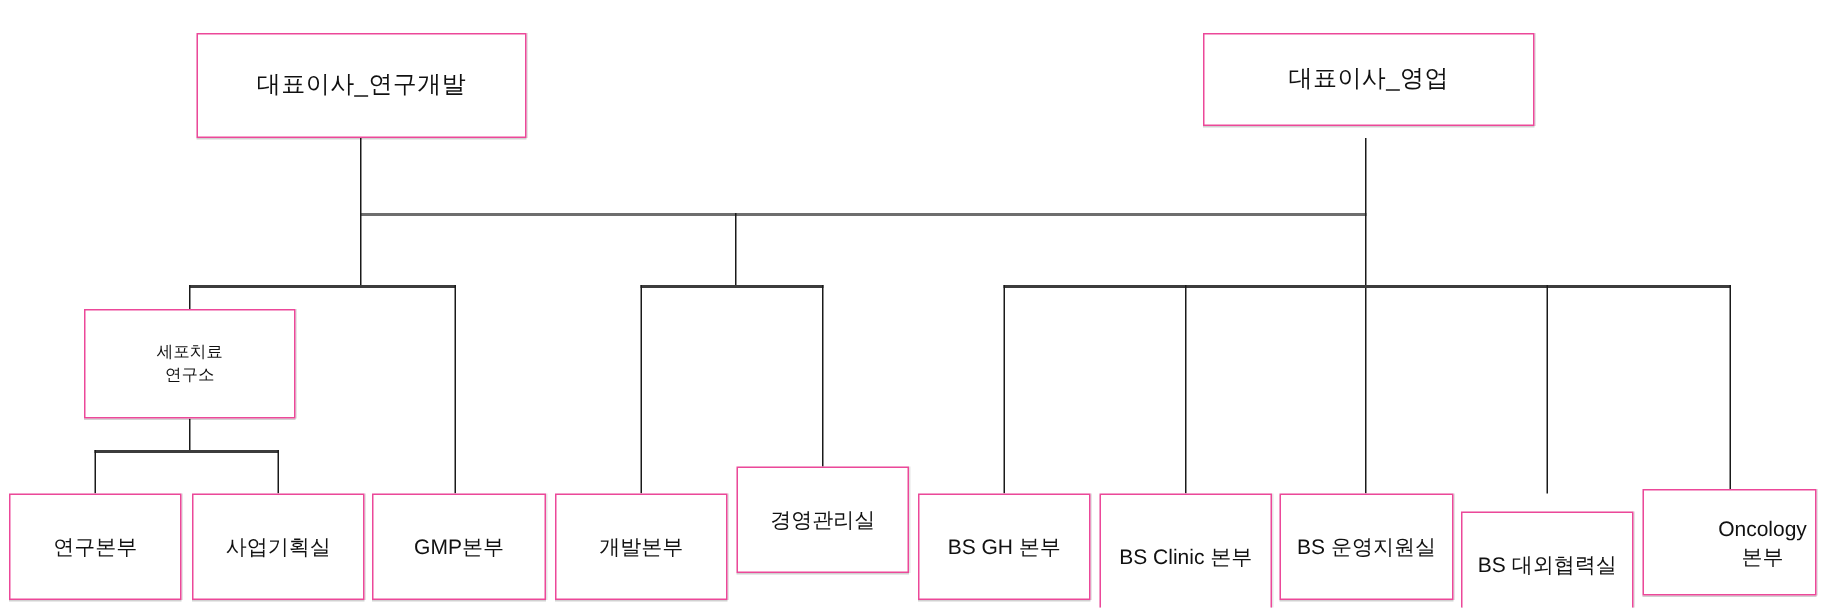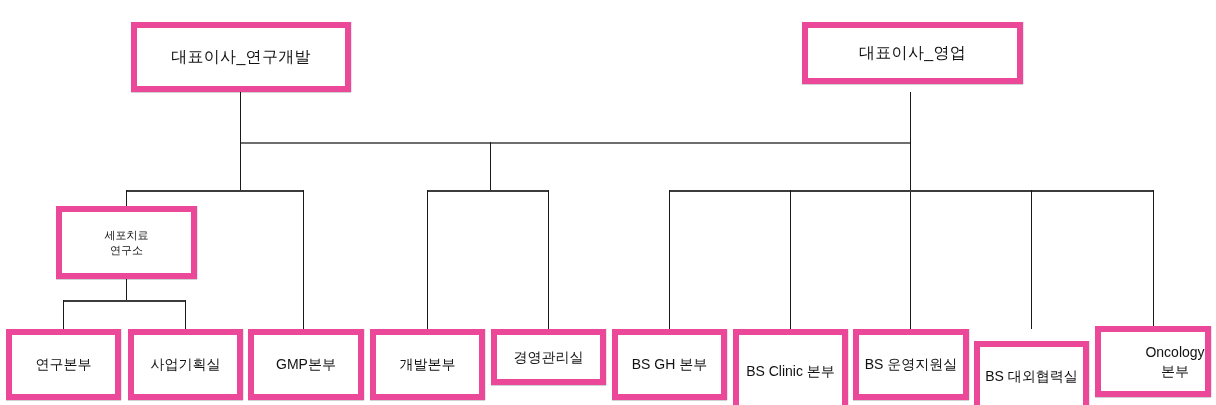--- a/index.html
+++ b/index.html
@@ -11,21 +11,21 @@
     position: relative;
     width: 1216px;
     height: 405px;
     background: #ffffff;
     overflow: hidden;
   }
   .node {
     position: absolute;
     box-sizing: border-box;
     background: #ffffff;
-    border: 6px solid #ec4899;
+    border: 1px solid #ec4899;
     box-shadow: 0 1px 0 rgba(0,0,0,0.18), 1px 0 0 rgba(0,0,0,0.10);
     display: flex;
     align-items: center;
     justify-content: center;
     text-align: center;
     color: #111111;
     white-space: pre-line;
     line-height: 1.35;
     z-index: 2;
   }
@@ -41,21 +41,21 @@
   .v-line { width: 1px; background: #1a1a1a; }
 
   
   #n-ceo-rnd      { left: 131px;  top: 22px;  width: 220px; height: 70px; }
   #n-ceo-sales    { left: 802px;  top: 22px;  width: 221px; height: 62px; }
   #n-cell-therapy { left: 56px;   top: 206px; width: 141px; height: 73px; }
   #n-research-hq  { left: 6px;    top: 329px; width: 115px; height: 71px; }
   #n-develop-hq   { left: 128px;  top: 329px; width: 115px; height: 71px; }
   #n-gmp-hq       { left: 248px;  top: 329px; width: 116px; height: 71px; }
   #n-biz-planning { left: 370px;  top: 329px; width: 115px; height: 71px; }
-  #n-mgmt-admin   { left: 491px;  top: 329px; width: 115px; height: 56px; }
+  #n-mgmt-admin   { left: 491px;  top: 311px; width: 115px; height: 71px; }
   #n-bs-gh        { left: 612px;  top: 329px; width: 115px; height: 71px; }
   #n-bs-clinic    { left: 733px;  top: 329px; width: 115px; height: 84px; }
   #n-bs-ops       { left: 853px;  top: 329px; width: 116px; height: 71px; }
   #n-bs-external  { left: 974px;  top: 341px; width: 115px; height: 71px; }
   #n-oncology     { left: 1095px; top: 326px; width: 116px; height: 71px; padding-left: 44px; }
 
   
   #l-v-rnd        { left: 240px;  top: 92px;  height: 52px; }
   #l-h-spine      { left: 240px;  top: 142px; width: 671px; }
   #l-v-sales      { left: 910px;  top: 92px;  height: 237px; }

